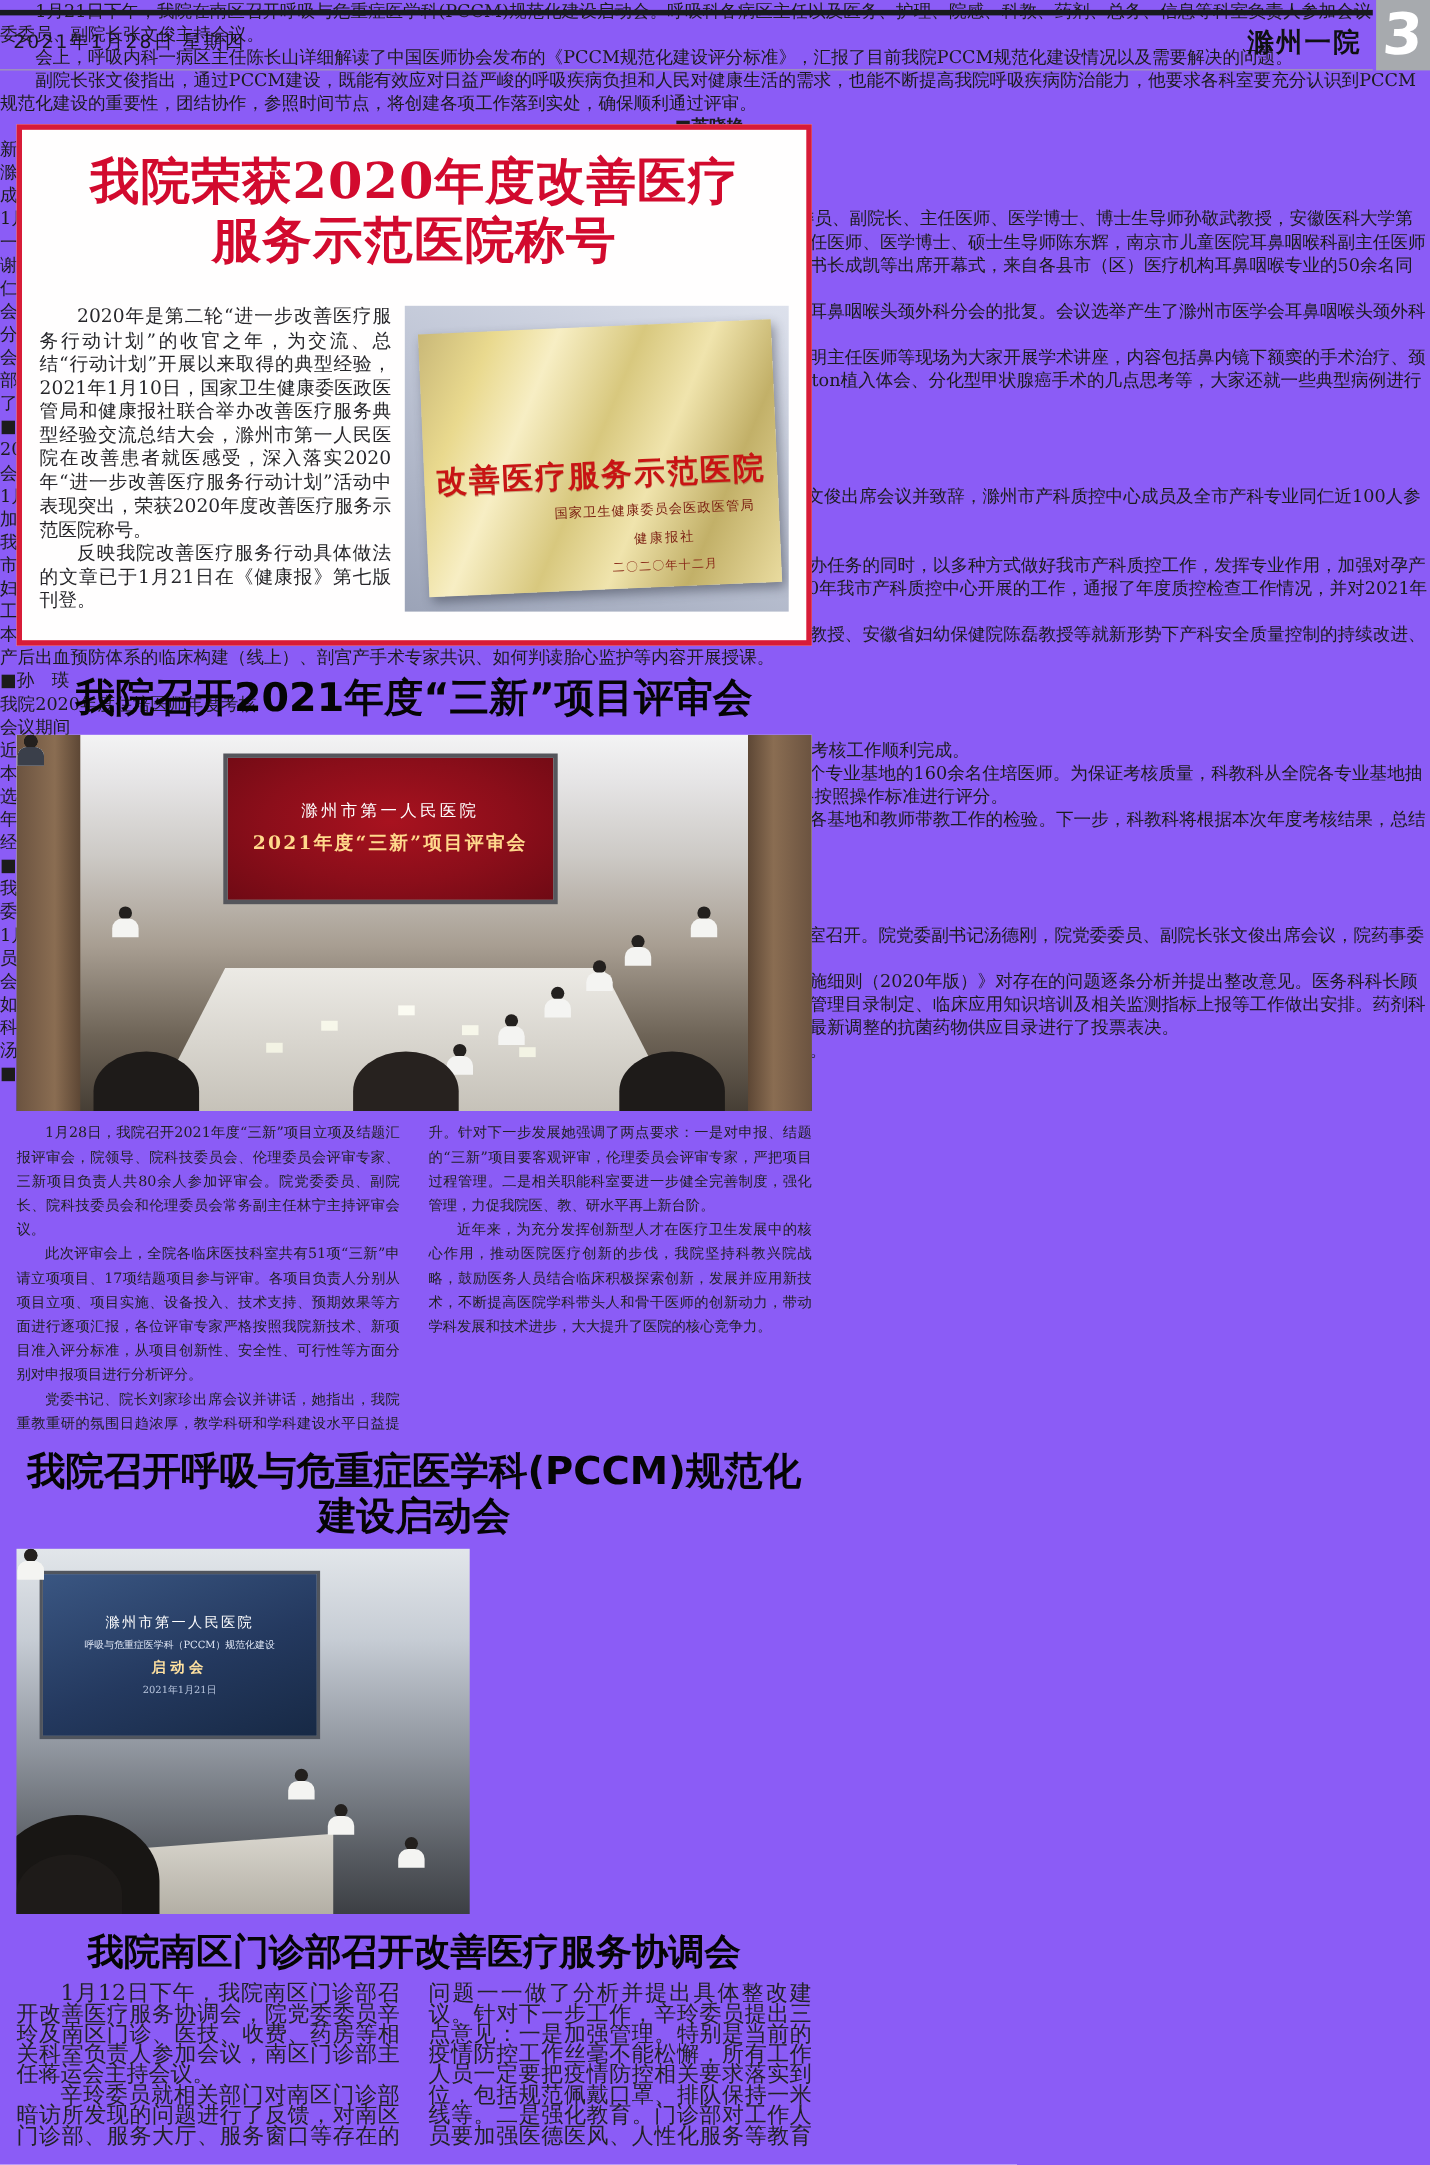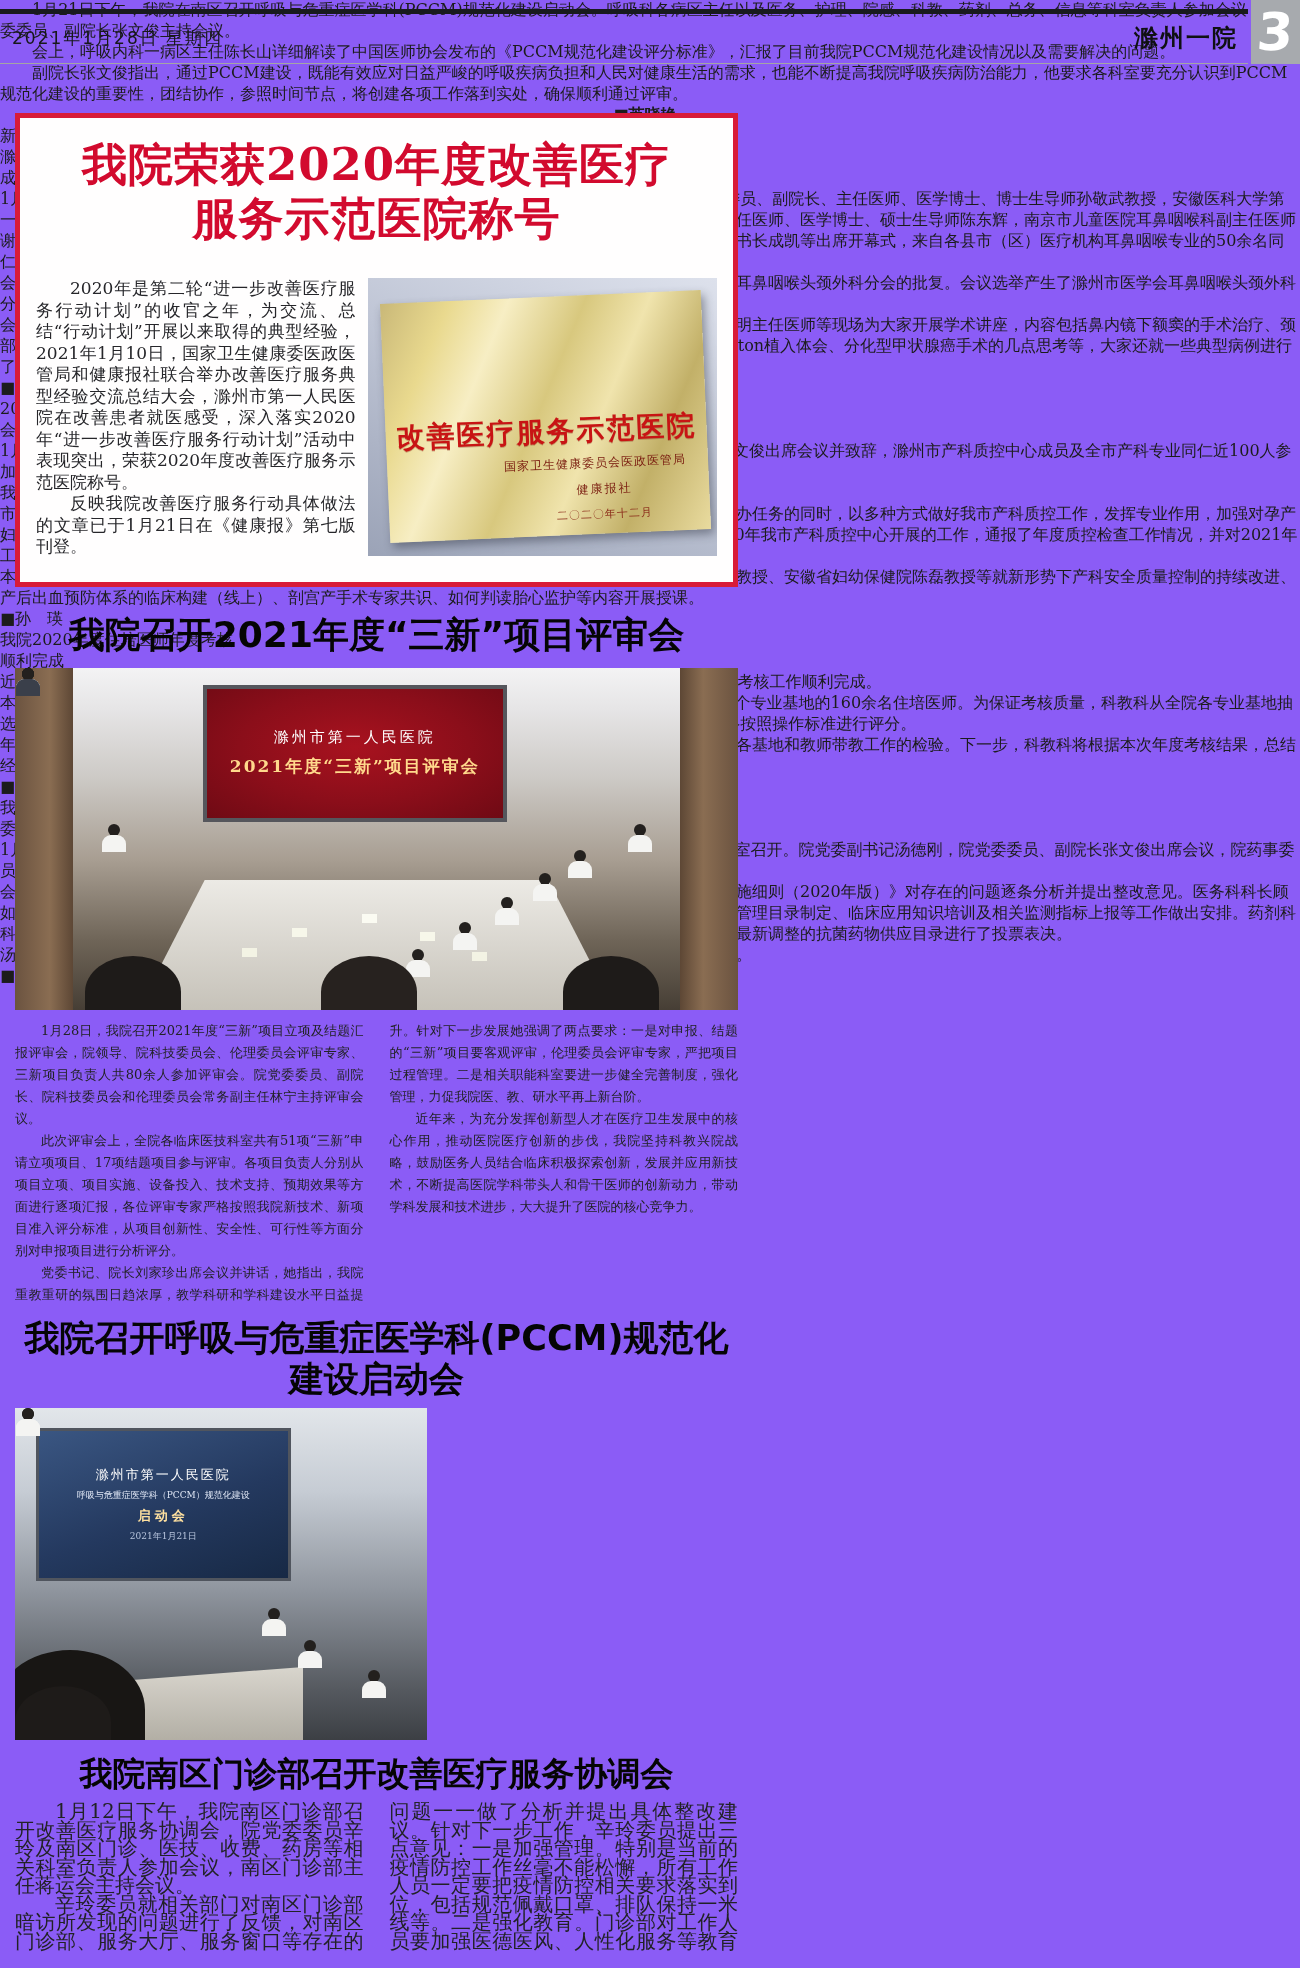--- a/index.html
+++ b/index.html
@@ -221,21 +221,21 @@
     <div class="news-body">
       <p>1月9日上午，2020年度滁州市产科质控中心工作会议在滁召开，市卫健委副主任雷晶晶、我院副院长张文俊出席会议并致辞，滁州市产科质控中心成员及全市产科专业同仁近100人参加会议。市产科质控中心主任、我院产科一病区主任徐晓雁主持会议。</p>
       <p>我院副院长张文俊代表医院对各位专家和同仁的到来表示欢迎并简要介绍了我院产科工作总体情况。</p>
       <p>市卫健委副主任雷晶晶对产科质控下一步工作提出要求和指导性意见。希望产科质控在完成省产科质控交办任务的同时，以多种方式做好我市产科质控工作，发挥专业作用，加强对孕产妇在整个生产过程中所有诊疗工作的质量指导和培训，不断提高我市产科专业整体水平。会议总结了2020年我市产科质控中心开展的工作，通报了年度质控检查工作情况，并对2021年工作进行了安排部署。</p>
       <p>本次会议特别邀请了江苏省人民医院张国英教授、北京医院王少为教授、安徽医科大学附属第二医院张好教授、安徽省妇幼保健院陈磊教授等就新形势下产科安全质量控制的持续改进、产后出血预防体系的临床构建（线上）、剖宫产手术专家共识、如何判读胎心监护等内容开展授课。</p>
       <p class="news-byline">■孙　瑛</p>
     </div>
 
     <div class="news-art-title">
       <div>我院2020年度住培医师年度考核</div>
-      <div>顺利完成</div>
+      <div>会议期间</div>
     </div>
     <div class="news-body">
       <p>近日，在科教科的统一组织和13个专业基地的大力配合下，为期10天的2020年住院医师规范化培训年度考核工作顺利完成。</p>
       <p>本次考核内容包含理论考核、临床思维、技能操作三个方面。考核对象为2018级、2019级、2020级13个专业基地的160余名住培医师。为保证考核质量，科教科从全院各专业基地抽选高级职称考官30名，使用考试系统及OSCE考站，为不同专业不同年级住培学员定制考试内容，并严格按照操作标准进行评分。</p>
       <p>年度考核是住培过程考核的重要环节，是评估住培教学质量和住培学员学习质量的重要指标，同时也是对各基地和教师带教工作的检验。下一步，科教科将根据本次年度考核结果，总结经验，查缺补漏，不断改进，进一步提升基地住培教学质量水平。</p>
       <p class="news-byline">■王道成</p>
     </div>
 
     <div class="news-art-title">
       <div>我院召开药事管理与药物治疗学</div>

